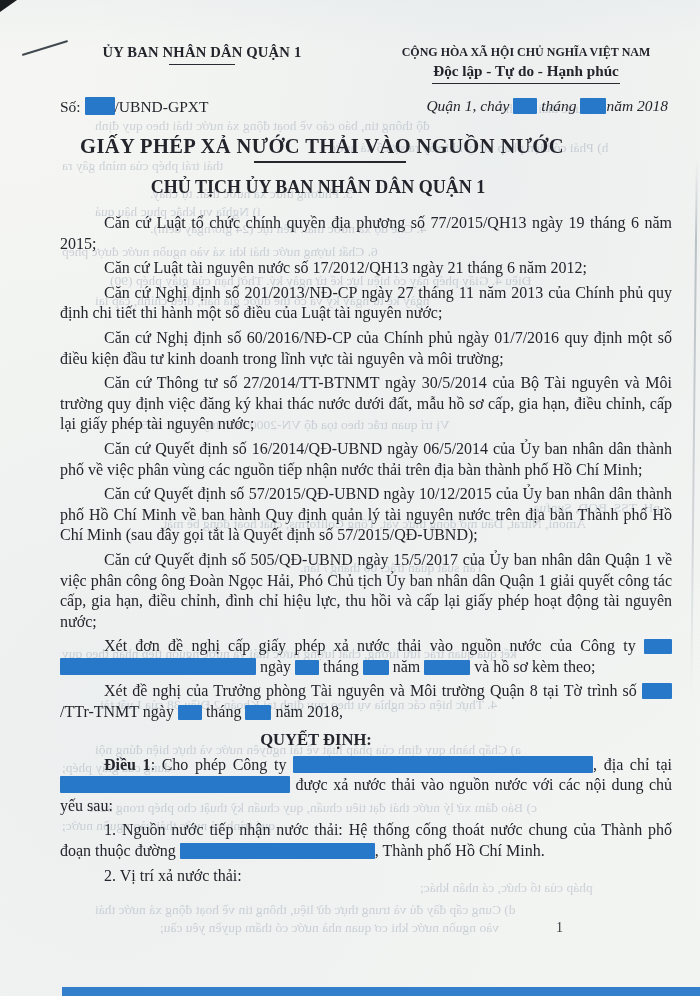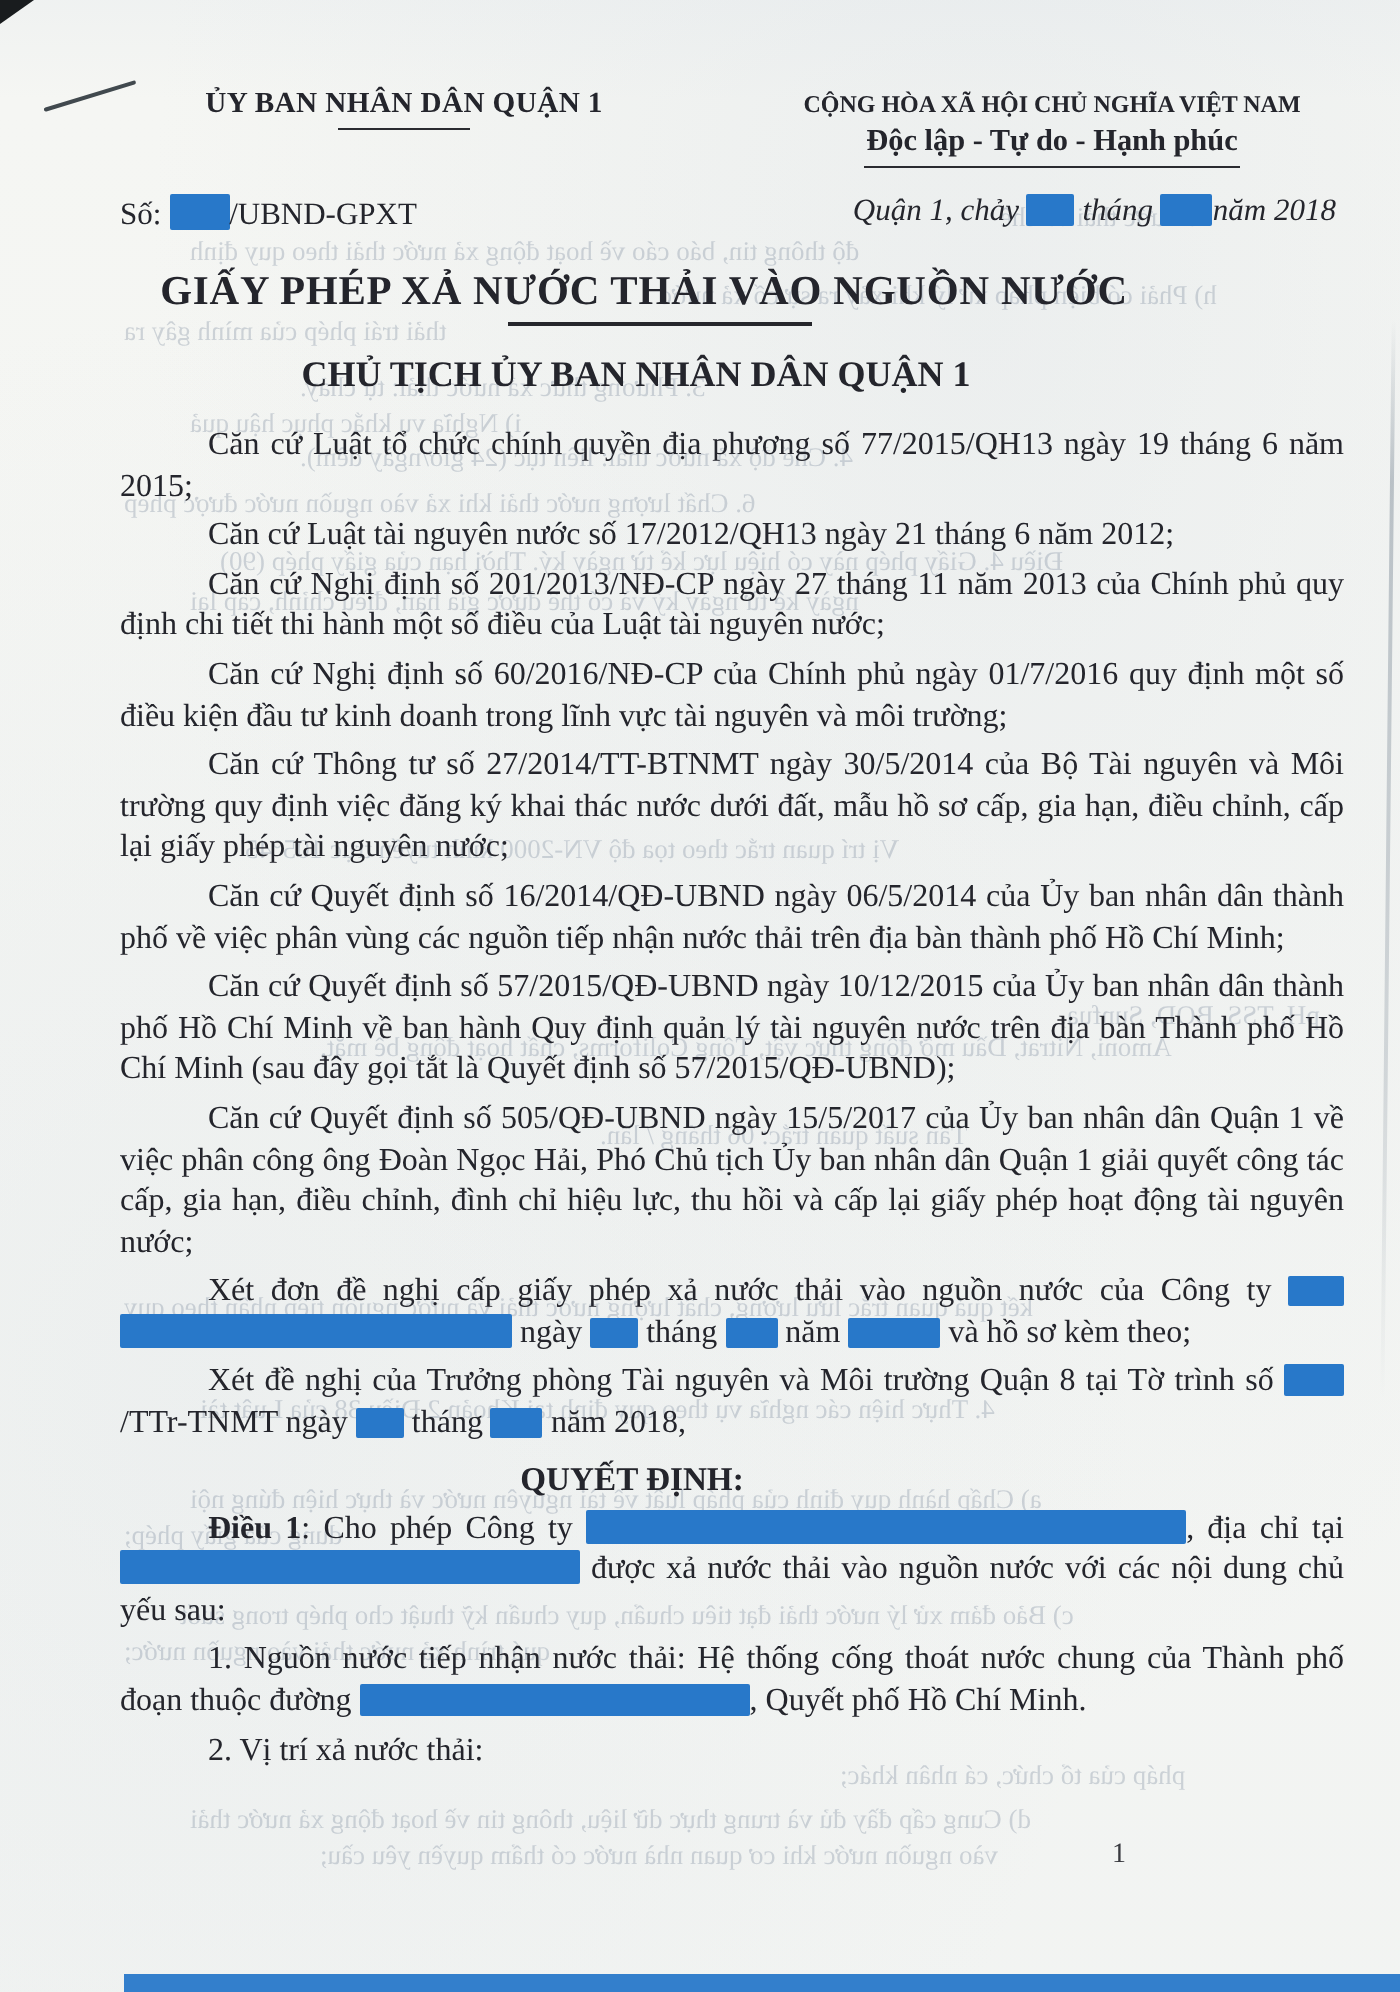--- a/index.html
+++ b/index.html
@@ -116,20 +116,20 @@
       <p class="recital">Căn cứ Thông tư số 27/2014/TT-BTNMT ngày 30/5/2014 của Bộ Tài nguyên và Môi trường quy định việc đăng ký khai thác nước dưới đất, mẫu hồ sơ cấp, gia hạn, điều chỉnh, cấp lại giấy phép tài nguyên nước;</p>
       <p class="recital">Căn cứ Quyết định số 16/2014/QĐ-UBND  ngày 06/5/2014 của Ủy ban nhân dân thành phố về việc phân vùng các nguồn tiếp nhận nước thải trên địa bàn thành phố Hồ Chí Minh;</p>
       <p class="recital">Căn cứ Quyết định số 57/2015/QĐ-UBND ngày 10/12/2015 của Ủy ban nhân dân thành phố Hồ Chí Minh về ban hành Quy định quản lý tài nguyên nước trên địa bàn Thành phố Hồ Chí Minh (sau đây gọi tắt là Quyết định số 57/2015/QĐ-UBND);</p>
       <p class="recital">Căn cứ Quyết định số 505/QĐ-UBND ngày 15/5/2017 của Ủy ban nhân dân Quận 1 về việc phân công ông Đoàn Ngọc Hải, Phó Chủ tịch Ủy ban nhân dân Quận 1 giải quyết công tác cấp, gia hạn, điều chỉnh, đình chỉ hiệu lực, thu hồi và cấp lại giấy phép hoạt động tài nguyên nước;</p>
       <p class="recital"><span>Xét đơn đề nghị cấp giấy phép xả nước thải vào nguồn nước của Công ty </span><span class="redact" style="width: 28px; height: 15px;"></span><span> </span><span class="redact" style="width: 196px; height: 17px;"></span><span> ngày </span><span class="redact" style="width: 24px; height: 15px;"></span><span> tháng </span><span class="redact" style="width: 26px; height: 15px;"></span><span> năm </span><span class="redact" style="width: 46px; height: 15px;"></span><span> và hồ sơ kèm theo;</span></p>
       <p class="recital"><span>Xét đề nghị của Trưởng phòng Tài nguyên và Môi trường Quận 8 tại Tờ trình số </span><span class="redact" style="width: 30px; height: 16px;"></span><span> /TTr-TNMT ngày </span><span class="redact" style="width: 24px; height: 15px;"></span><span> tháng </span><span class="redact" style="width: 26px; height: 15px;"></span><span> năm 2018,</span></p>
 
       <div class="decision-heading">QUYẾT ĐỊNH:</div>
 
       <p class="recital"><span class="bold">Điều 1</span><span>: Cho phép Công ty </span><span class="redact" style="width: 300px; height: 17px;"></span><span>, địa chỉ tại </span><span class="redact" style="width: 230px; height: 17px;"></span><span> được xả nước thải vào nguồn nước với các nội dung chủ yếu sau:</span></p>
-      <p class="recital"><span>1. Nguồn nước tiếp nhận nước thải: Hệ thống cống thoát nước chung của Thành phố đoạn thuộc đường </span><span class="redact" style="width: 195px; height: 16px;"></span><span>, Quyết phố Hồ Chí Minh.</span></p>
+      <p class="recital"><span>1. Nguồn nước tiếp nhận nước thải: Hệ thống cống thoát nước chung của Thành phố đoạn thuộc đường </span><span class="redact" style="width: 195px; height: 16px;"></span><span>, Thành phố Hồ Chí Minh.</span></p>
       <p class="recital">2. Vị trí xả nước thải:</p>
     </div>
   </div>
 
   <div class="page-number">1</div>
   <div class="bottom-strip"></div>
 </div>
 
 </body></html>

